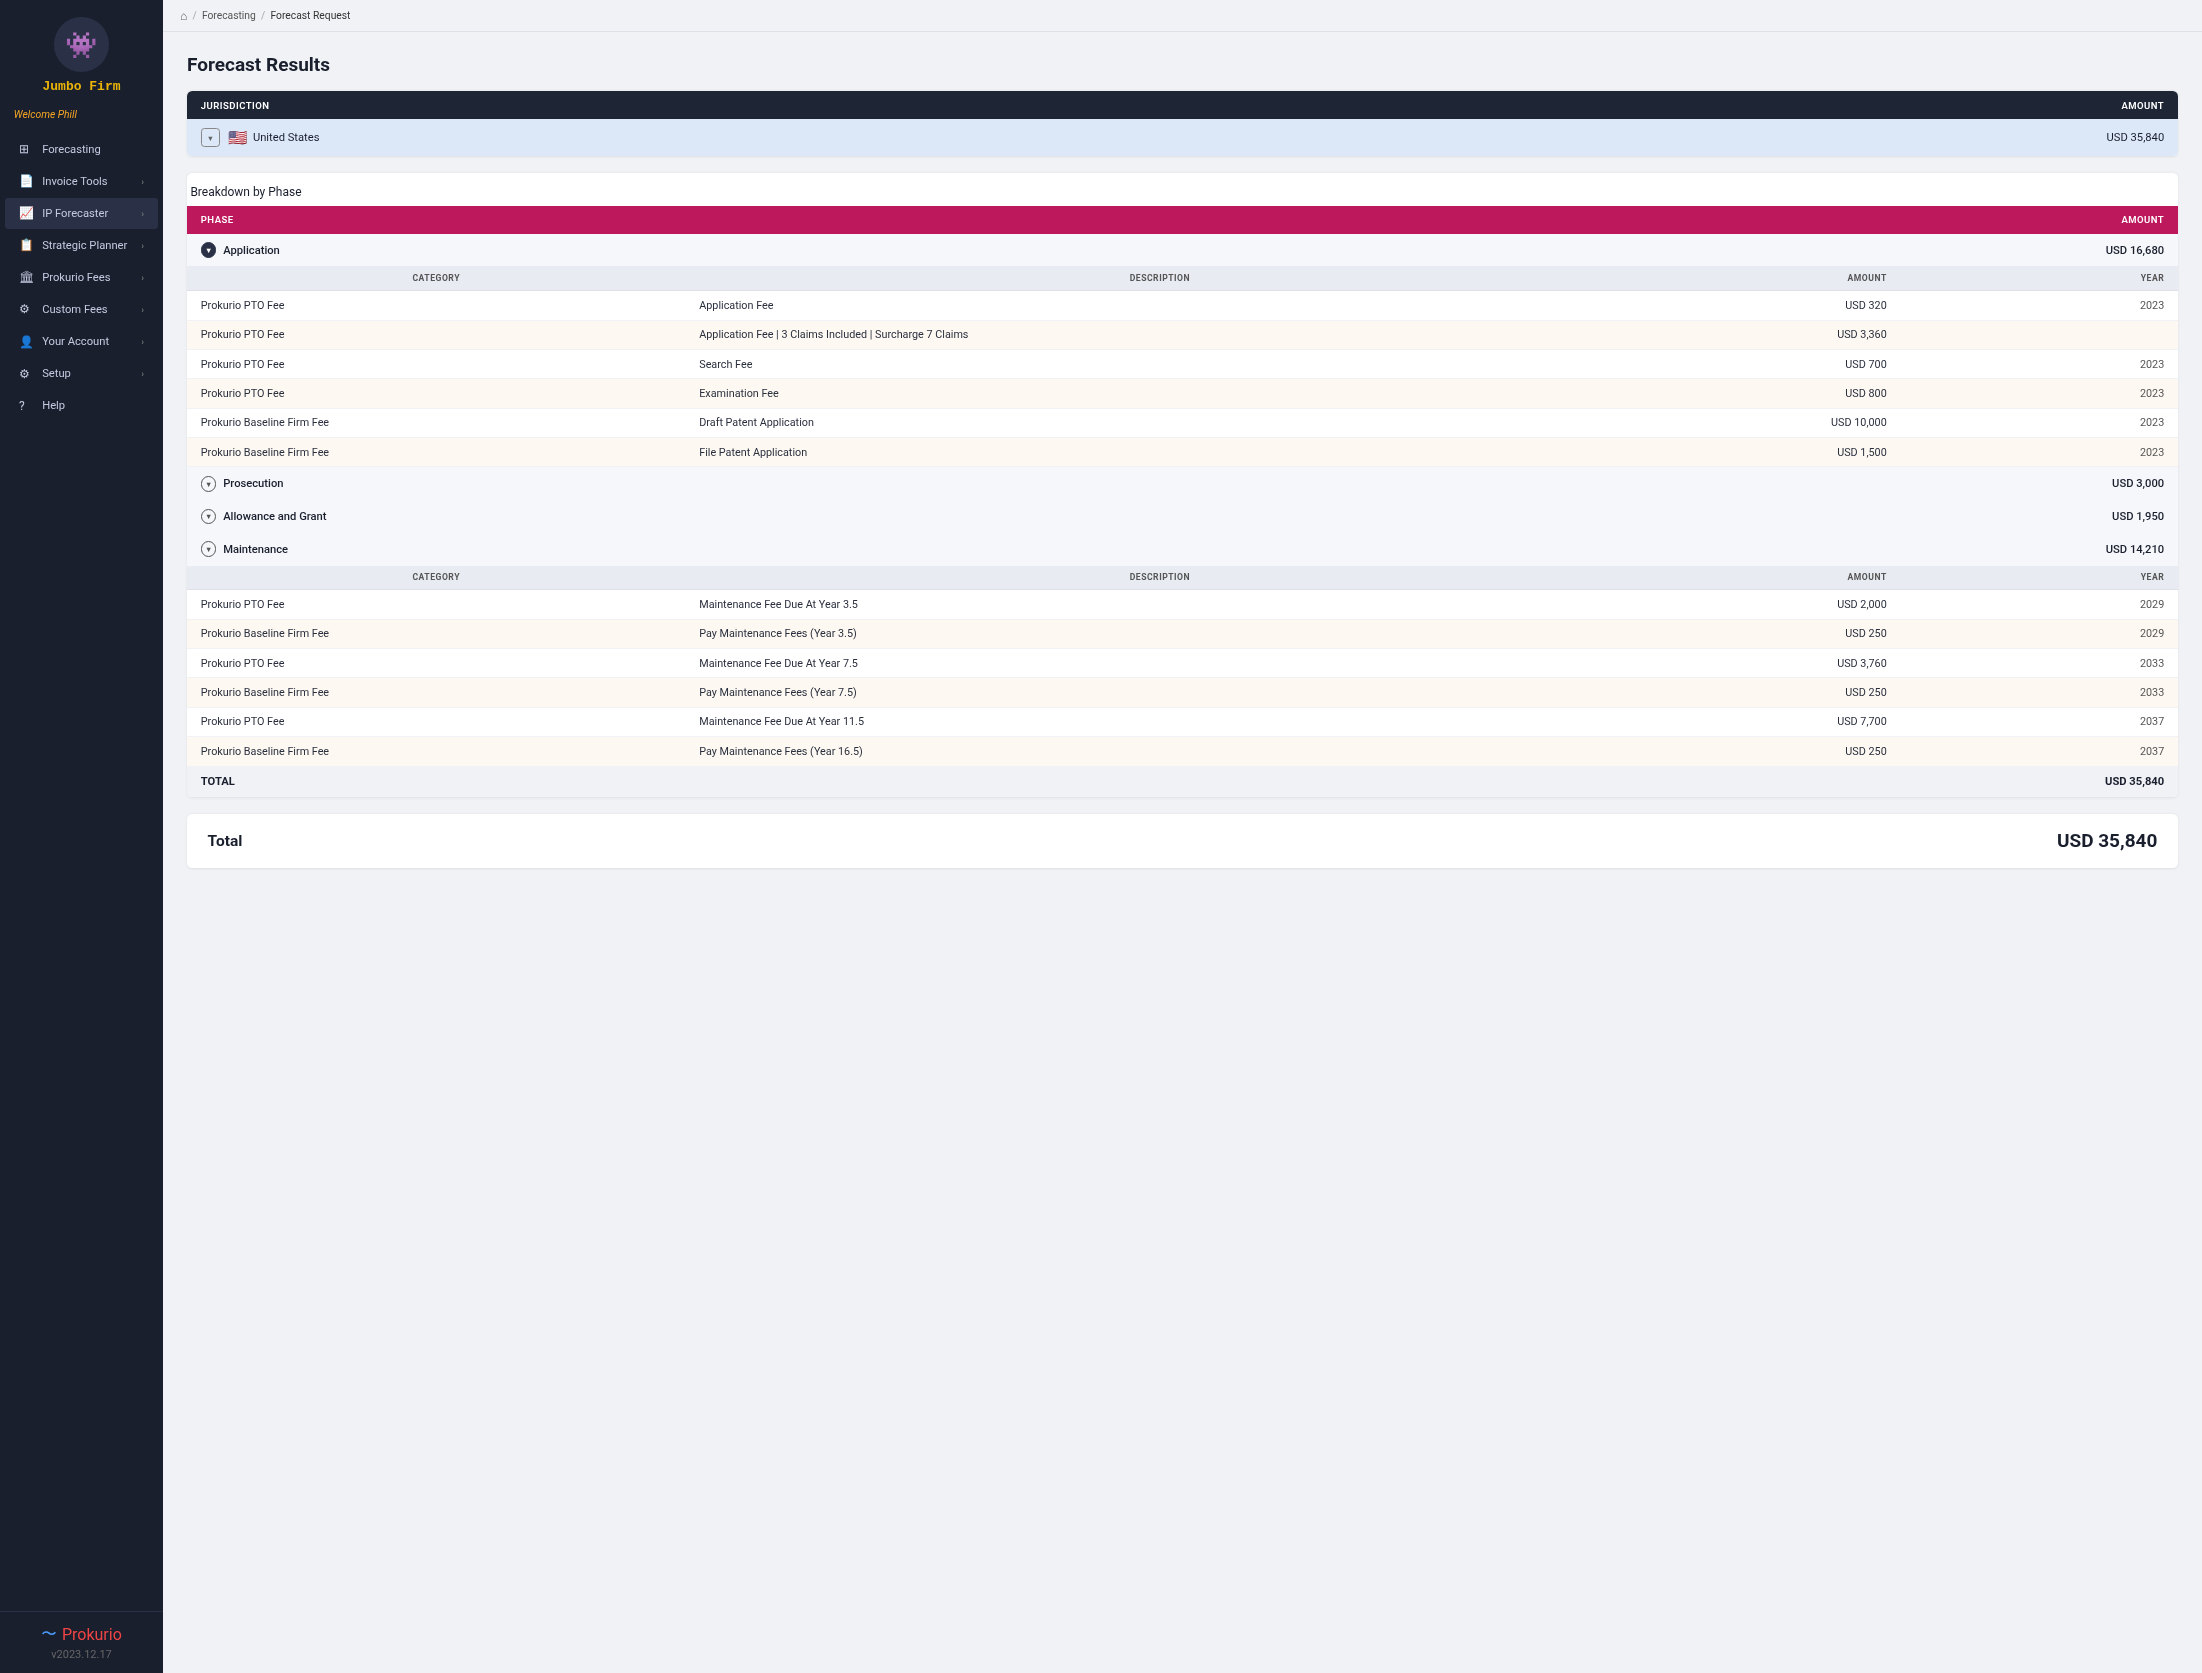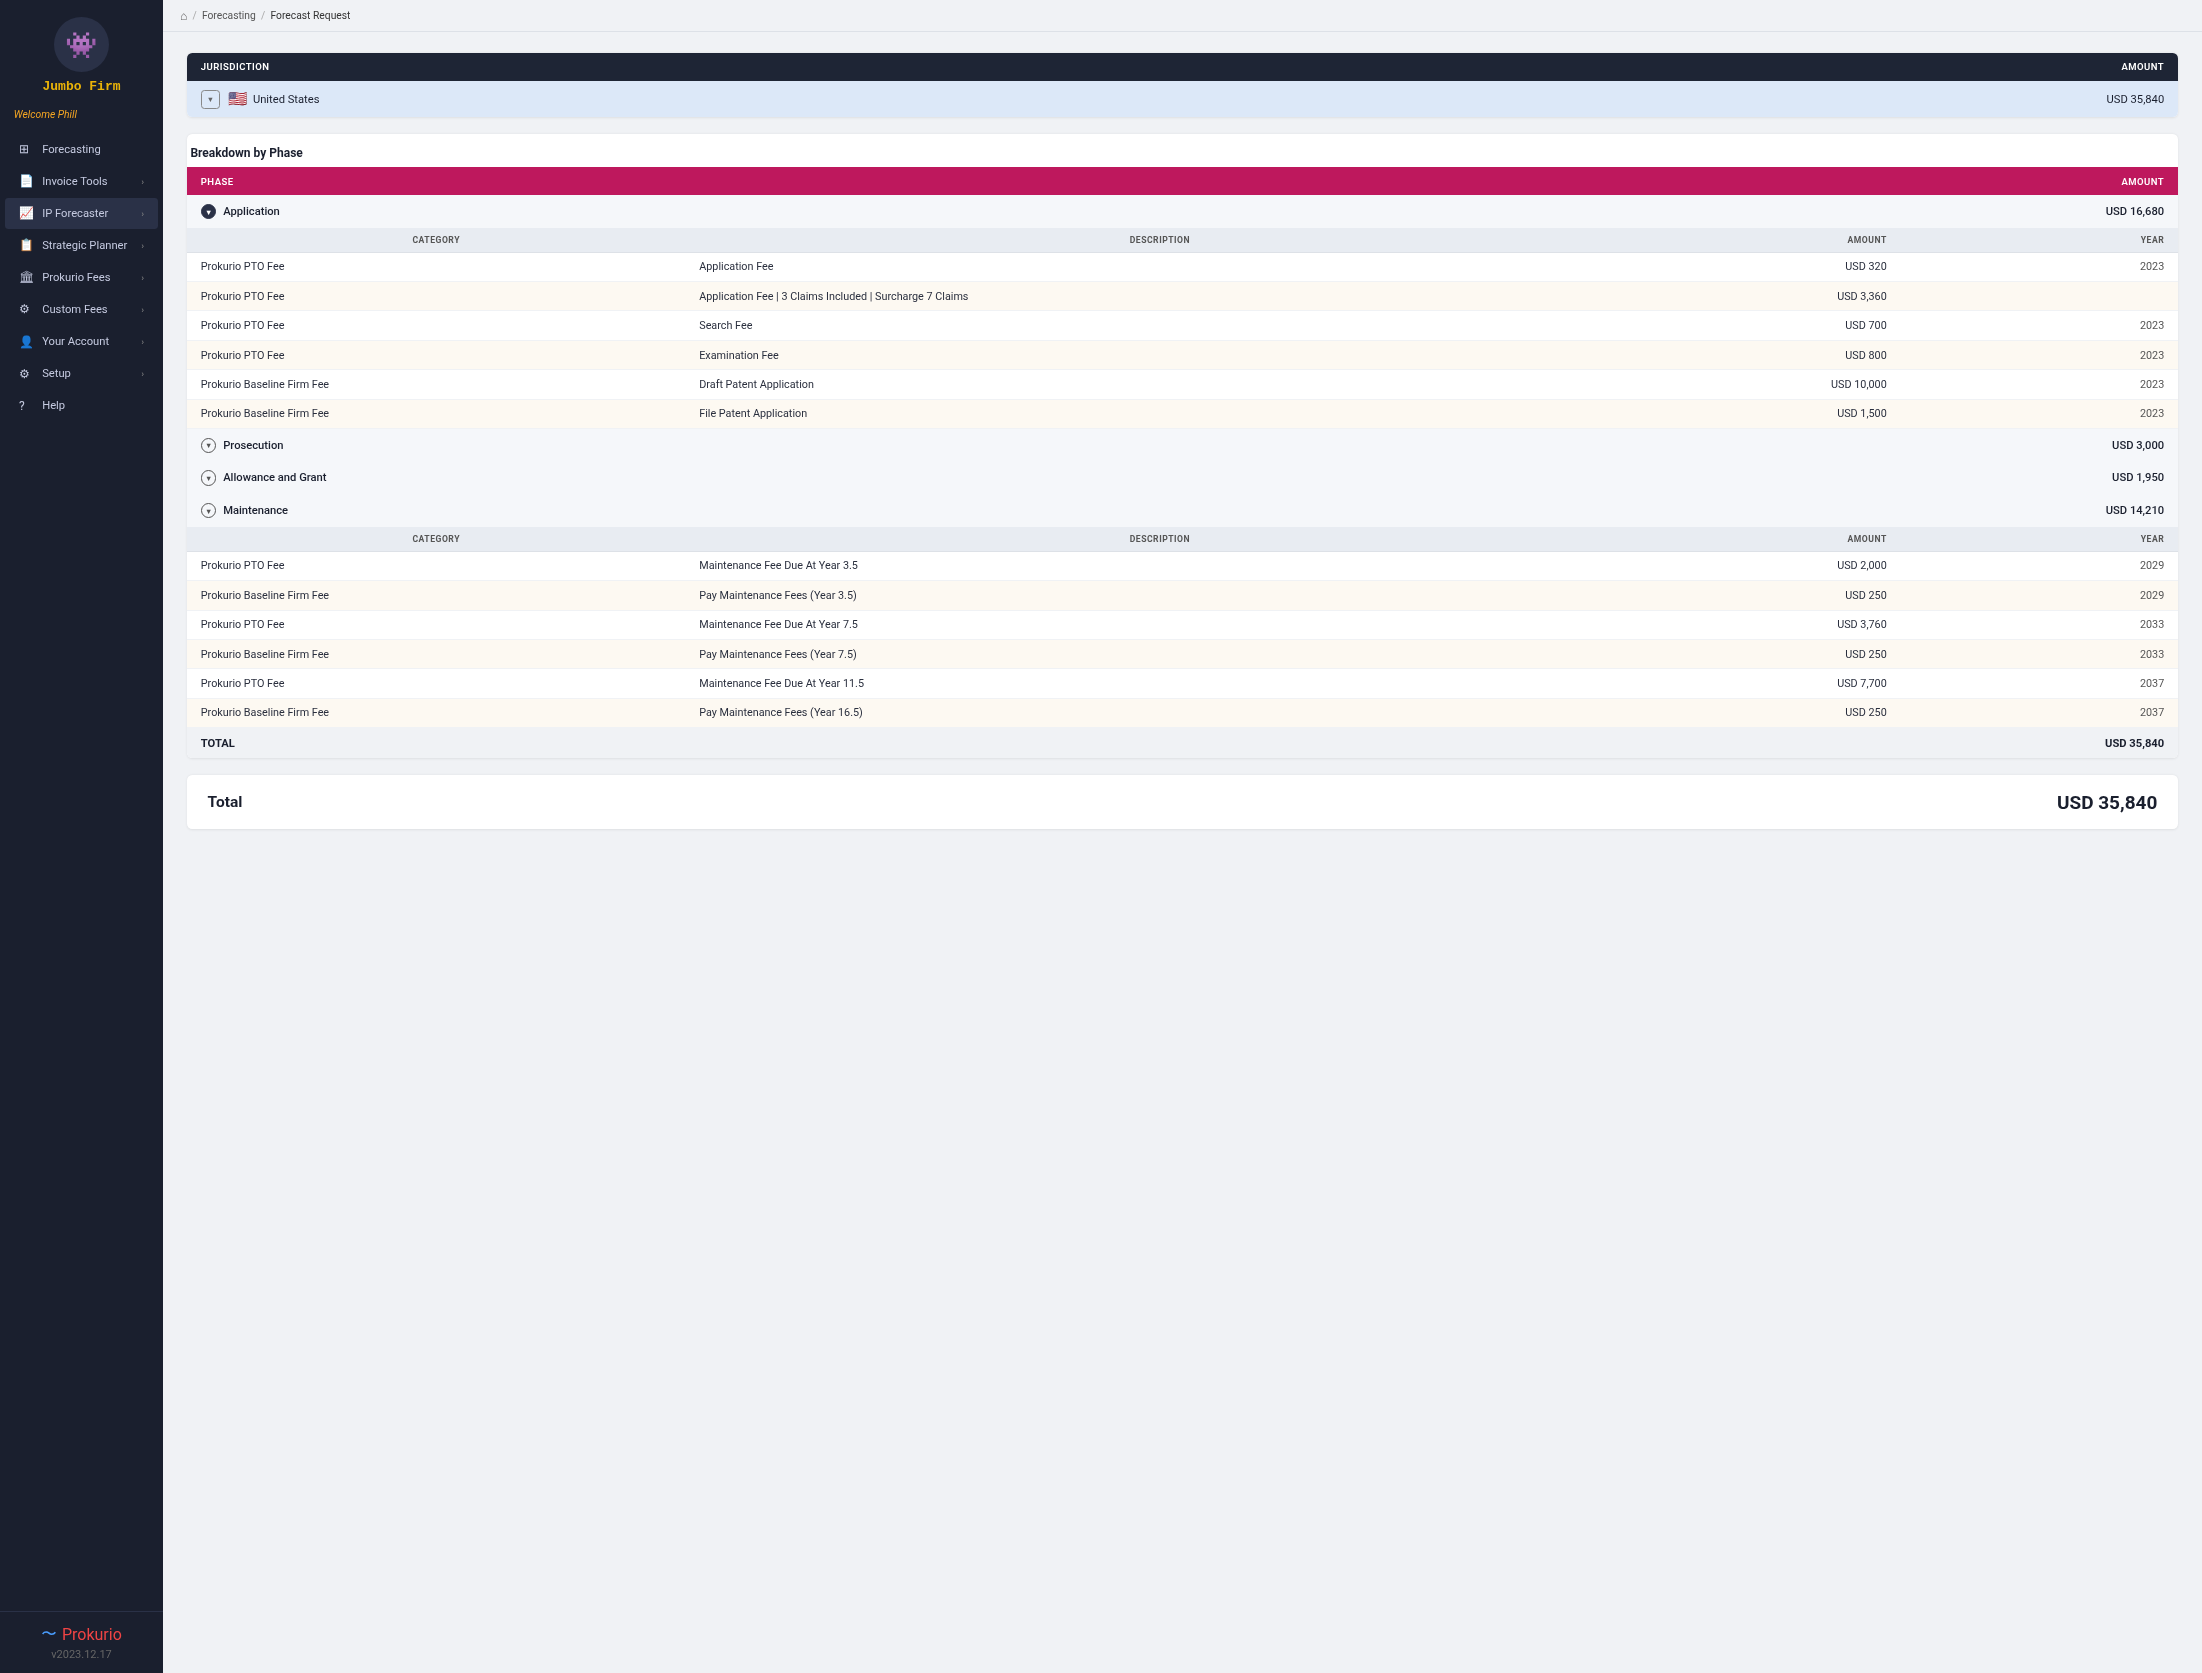--- a/index.html
+++ b/index.html
@@ -139,21 +139,21 @@
     .jurisdiction-row td {
       padding: 8.6px 13.8px;
       background: #dce8f8;
       color: #1a1f2e;
       font-size: 11.2px;
     }
     .jurisdiction-row td.right { text-align: right; }
 
     .breakdown-title {
       font-size: 12px;
-      font-weight: 700;
+      font-weight: 400;
       color: #1a1f2e;
       padding: 12px 0 6.9px;
     }
 
     .phase-header-row td {
       background: #be185d;
       color: #fff;
       padding: 8.6px 13.8px;
       font-size: 9.5px;
       font-weight: 600;
@@ -318,20 +318,21 @@
 <div id="main">
   <div class="topbar">
     <span class="home-icon">⌂</span>
     <span class="sep">/</span>
     <a href="#">Forecasting</a>
     <span class="sep">/</span>
     <span class="current">Forecast Request</span>
   </div>
 
   <div class="content-area">
+    <div class="page-title">Forecast Results</div>
 
     <div class="results-card">
       <table>
         <thead>
           <tr>
             <th>JURISDICTION</th>
             <th class="right">AMOUNT</th>
           </tr>
         </thead>
         <tbody>

